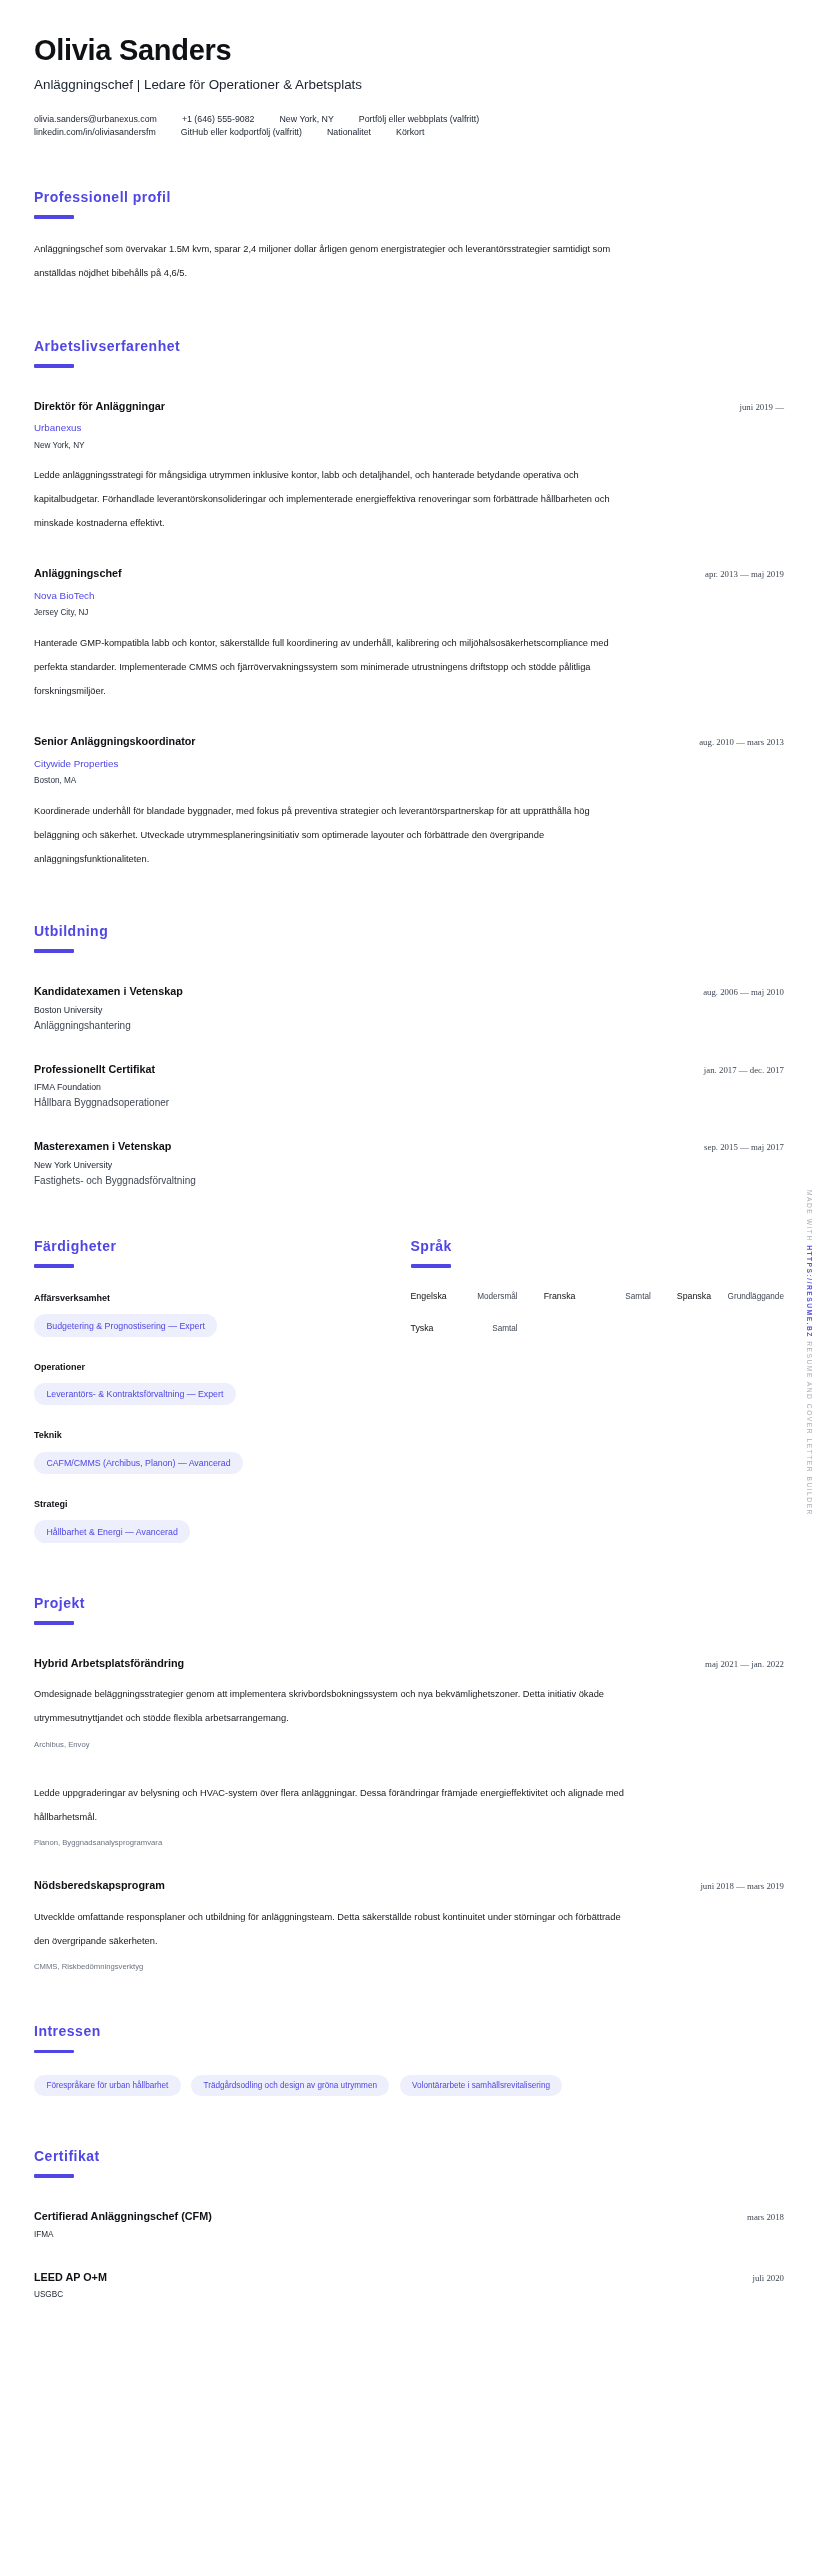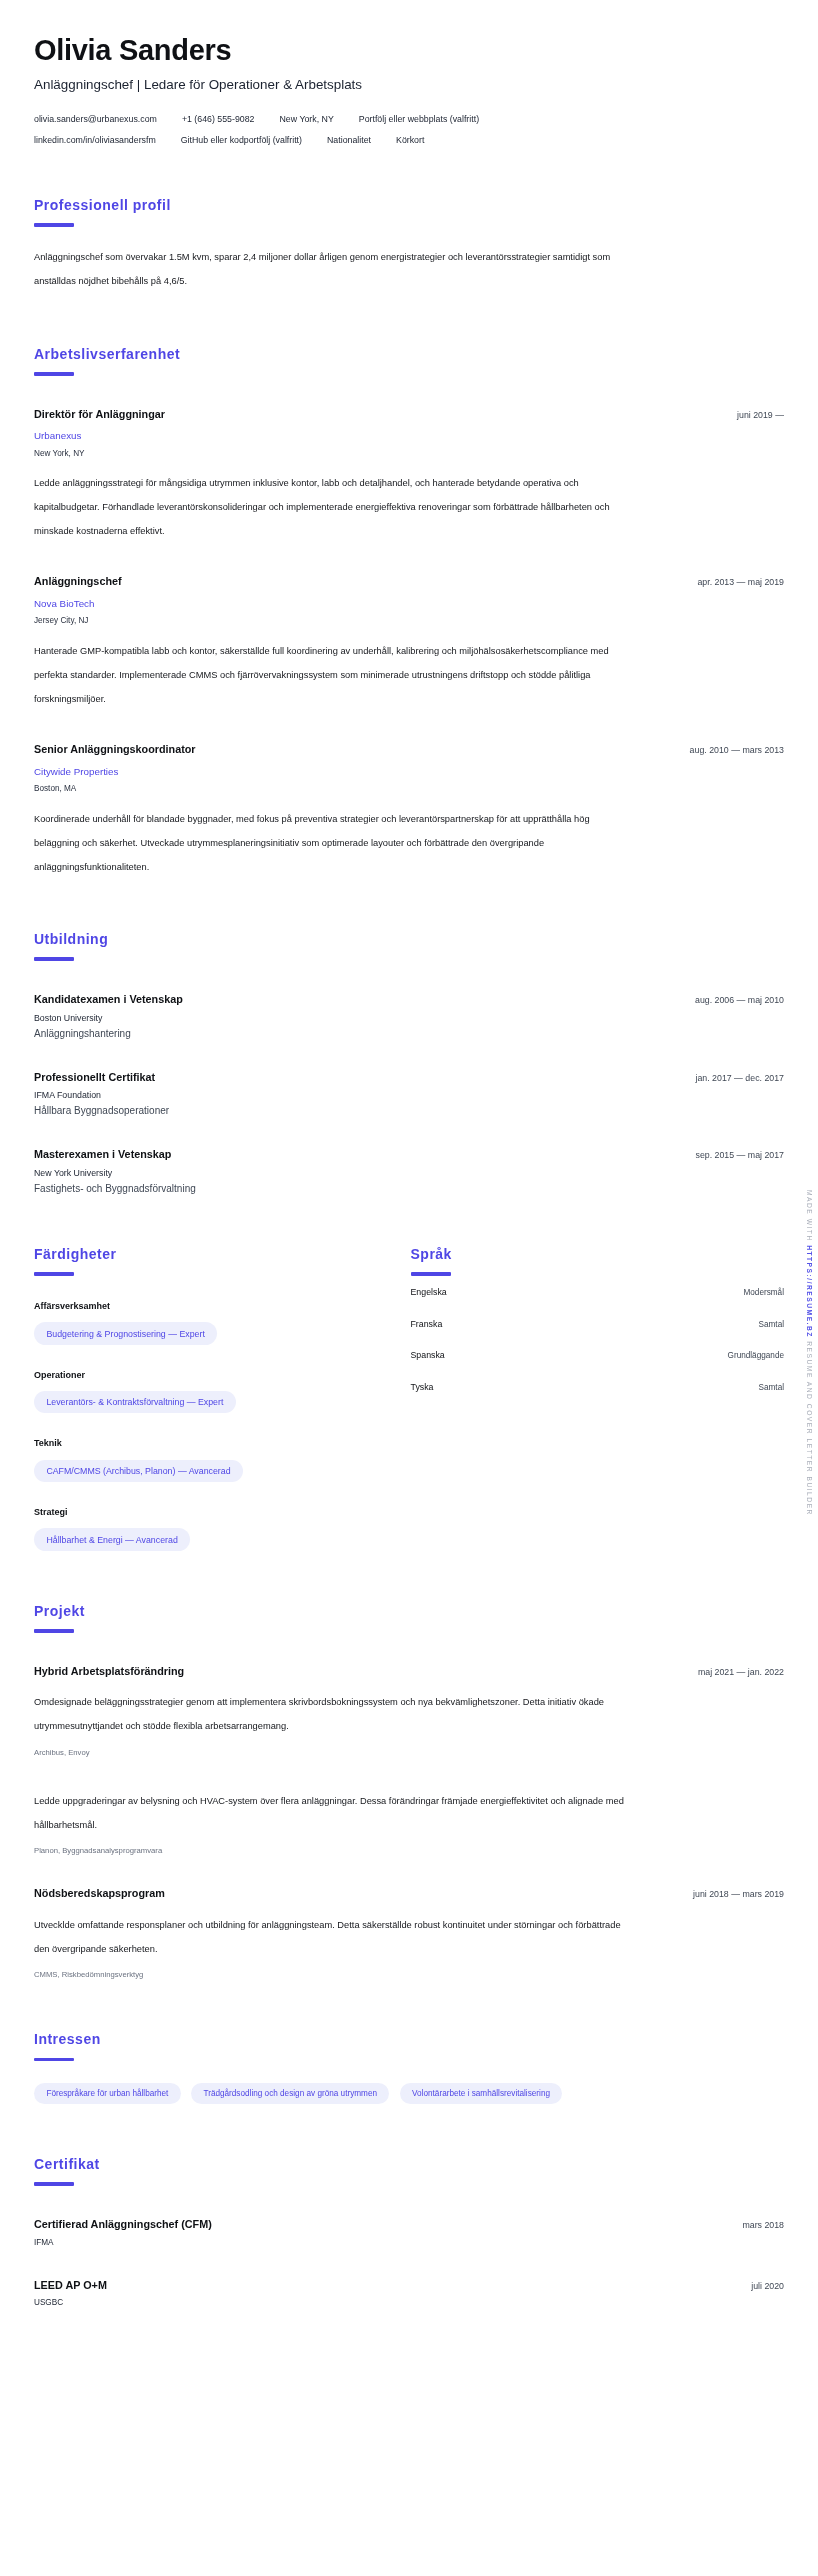--- a/index.html
+++ b/index.html
@@ -10,53 +10,53 @@
     overflow: hidden;
     position: relative;
     font-family: "Liberation Sans", sans-serif;
     color: #16181d;
   }
   .page { padding: 34px 34px 0 34px; }
 
   
   .name { font-size: 29px; font-weight: 700; color: #0f1115; letter-spacing: -0.3px; }
   .tagline { margin-top: 10.3px; font-size: 13.4px; color: #1b2230; }
-  .contact { margin-top: 21.6px; display: flex; flex-direction: column; gap: 11px; }
+  .contact { margin-top: 21.6px; display: flex; flex-direction: column; gap: 3px; }
   .contact-row { display: flex; flex-wrap: wrap; column-gap: 25px; row-gap: 8.2px; font-size: 8.8px; color: #1b2230; }
 
   
   .section { margin-top: 52px; }
   .sec-title { font-size: 14px; font-weight: 700; color: #4f46e5; letter-spacing: 0.5px; }
   .sec-rule { width: 40px; height: 3.6px; background: #4f46e5; border-radius: 1px; margin-top: 10.3px; }
 
   .profile-text { margin-top: 18.5px; font-size: 9.3px; line-height: 2.6; color: #16181d; max-width: 613px; }
 
   .entry { margin-top: 32px; }
   .entry-head { display: flex; justify-content: space-between; align-items: baseline; }
   .entry-title { font-size: 10.8px; font-weight: 700; color: #0f1115; }
-  .entry-date { font-size: 8.8px; color: #3f4754; white-space: nowrap; margin-left: 20.6px; }
+  .entry-date { font-size: 8.8px; color: #3f4754; white-space: nowrap; margin-left: 20.6px; font-family: Liberation Serif, serif; }
   .company { margin-top: 10.3px; font-size: 9.8px; color: #4f46e5; cursor: pointer; }
   .location { margin-top: 7.7px; font-size: 8.2px; color: #2a3140; }
   .desc { margin-top: 13.4px; font-size: 9.3px; line-height: 2.6; color: #16181d; max-width: 598px; }
   .tools { margin-top: 9.3px; font-size: 7.7px; color: #6b7280; }
 
   .school { margin-top: 7.7px; font-size: 8.8px; color: #1b2230; }
   .field { margin-top: 5px; font-size: 10px; color: #3f4754; }
 
   
   .two-col { display: flex; margin-top: 52px; }
   .col-left { width: 361px; flex: none; }
   .col-right { flex: 1; margin-left: 15.5px; }
   .skill-cat { margin-top: 25px; font-size: 9px; font-weight: 700; color: #0f1115; }
   .pill {
     display: inline-block; margin-top: 11.3px;
     background: #edeffc; color: #4f46e5;
     font-size: 8.8px; padding: 6.2px 12.4px; border-radius: 13.4px;
   }
-  .lang-grid { display: grid; grid-template-columns: 1fr; column-gap: 26px; row-gap: 21.6px; margin-top: 11px; }
+  .lang-grid { display: grid; grid-template-columns: 1fr 1fr 1fr; column-gap: 26px; row-gap: 21.6px; margin-top: 23px; }
   .lang-item { display: flex; justify-content: space-between; align-items: baseline; }
   .lang-name { font-size: 8.8px; color: #0f1115; }
   .lang-level { font-size: 8.2px; color: #3f4754; text-align: right; margin-left: 10.3px; }
 
   
   .tags { display: flex; flex-wrap: wrap; gap: 11.3px 10.3px; margin-top: 21.6px; max-width: 567px; }
   .tags .pill { margin-top: 0; font-size: 8.2px; }
 
   
   .org { margin-top: 7.7px; font-size: 8.2px; color: #1b2230; }

